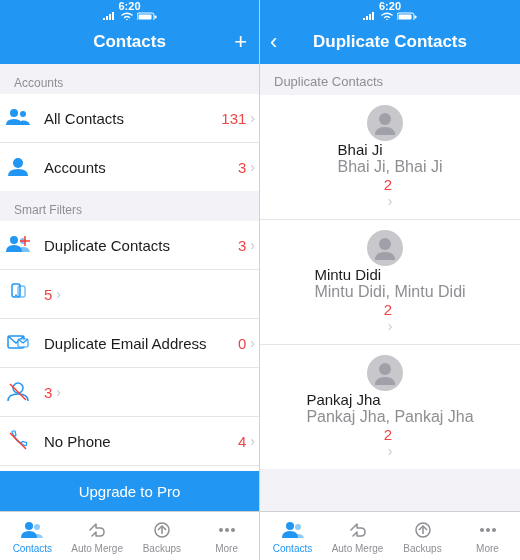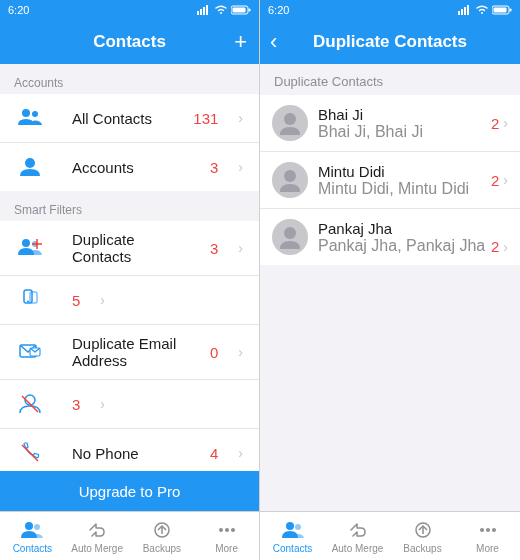--- a/index.html
+++ b/index.html
@@ -24,21 +24,22 @@
 
     .status-bar {
       background: #2196f3;
       height: 20px;
       display: flex;
       align-items: center;
       justify-content: space-between;
       padding: 0 8px;
       color: white;
       font-size: 11px;
-      font-weight: 400;
+      font-weight: 700;
+      flex-direction: column;
     }
 
     .status-icons {
       display: flex;
       align-items: center;
       gap: 3px;
       font-size: 10px;
     }
 
     .nav-bar {
@@ -75,25 +76,24 @@
     }
 
     .list-container {
       background: white;
       margin: 0;
     }
 
     .list-item {
       display: flex;
       align-items: center;
-      padding: 10px 16px;
+      padding: 10px 4px;
       border-bottom: 1px solid #e5e5ea;
       background: white;
       cursor: pointer;
-      gap: 16px;
     }
 
     .list-item:last-child {
       border-bottom: none;
     }
 
     .list-icon {
       width: 28px;
       height: 28px;
       margin-right: 12px;
@@ -213,25 +213,25 @@
       background: white;
     }
 
     .dup-item {
       display: flex;
       align-items: center;
       padding: 10px 12px;
       border-bottom: 1px solid #e5e5ea;
       background: white;
       cursor: pointer;
+      flex-direction: column;
     }
 
     .dup-item:last-child {
       border-bottom: none;
-      align-items: flex-end;
     }
 
     .avatar {
       width: 36px;
       height: 36px;
       border-radius: 50%;
       background: #c7c7cc;
       margin-right: 10px;
       flex-shrink: 0;
       display: flex;

